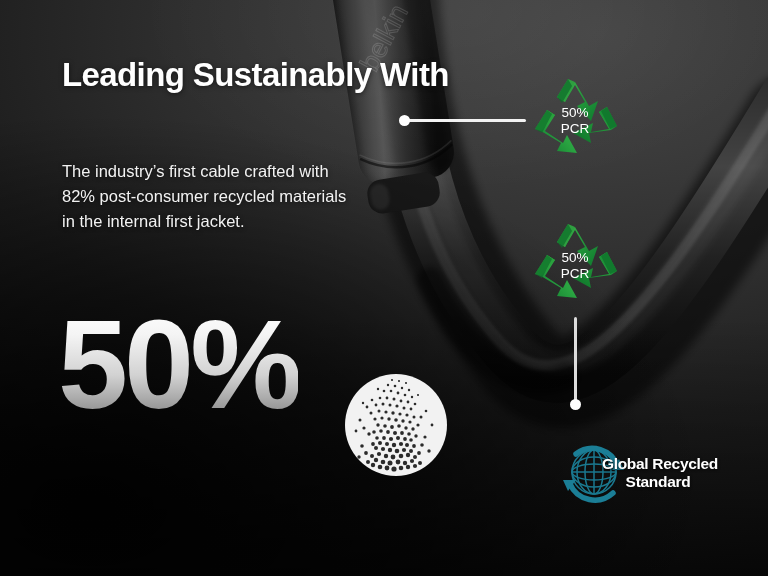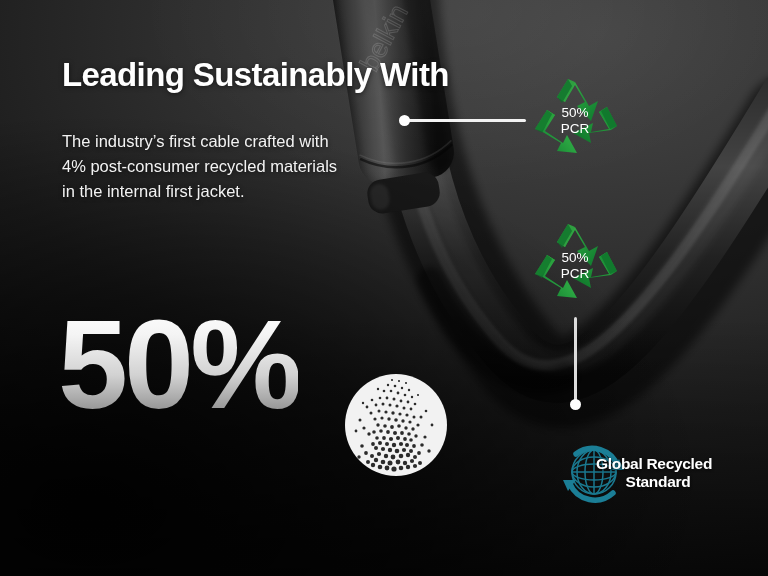--- a/index.html
+++ b/index.html
@@ -61,21 +61,21 @@
     line-height: 1.24;
     font-weight: bold;
     letter-spacing: -0.6px;
     text-shadow: 0 1px 5px rgba(0,0,0,0.55);
   }
   .headline .hl-line { display: block; white-space: nowrap; }
 
   .subcopy {
     position: absolute;
     left: 62px;
-    top: 129px;
+    top: 159px;
     width: 360px;
     color: #f2f2f2;
     font-size: 16.5px;
     line-height: 1.52;
     font-weight: normal;
     text-shadow: 0 1px 4px rgba(0,0,0,0.6);
   }
   .subcopy .sc-line { display: block; white-space: nowrap; }
 
   
@@ -192,21 +192,21 @@
     left: 40px;
     top: 14px;
     width: 128px;
     color: #ffffff;
     font-size: 15.5px;
     font-weight: bold;
     line-height: 1.16;
     letter-spacing: -0.3px;
     text-shadow: 0 1px 3px rgba(0,0,0,0.8);
   }
-  .grs-text .grs-l1 { display: block; }
+  .grs-text .grs-l1 { display: block; text-align: center; }
   .grs-text .grs-l2 { display: block; text-align: center; padding-right: 4px; }
 </style>
 </head>
 <body>
 
 <div id="stage">
 
   <div class="bg-base"></div>
 
   <div class="cable-layer">
@@ -280,21 +280,21 @@
 
   <div class="bg-vignette"></div>
   <div class="bg-sheen"></div>
 
   <div class="headline">
     <span class="hl-line">Leading Sustainably With</span>
   </div>
 
   <div class="subcopy">
     <span class="sc-line">The industry’s first cable crafted with</span>
-    <span class="sc-line">4% post-consumer recycled materials</span>
+    <span class="sc-line">82% post-consumer recycled materials</span>
     <span class="sc-line">in the internal first jacket.</span>
   </div>
 
   <div class="bignum">50%</div>
 
   <div class="pellets">
     <svg viewBox="0 0 104 104" xmlns="http://www.w3.org/2000/svg">
       <defs>
         <clipPath id="pelletClip">
             <circle cx="52" cy="52" r="51"></circle>

